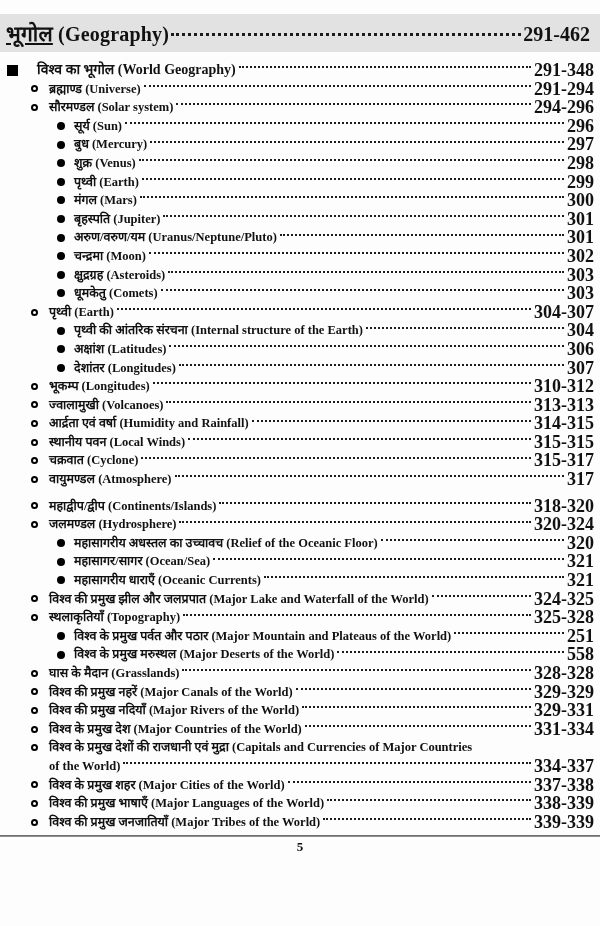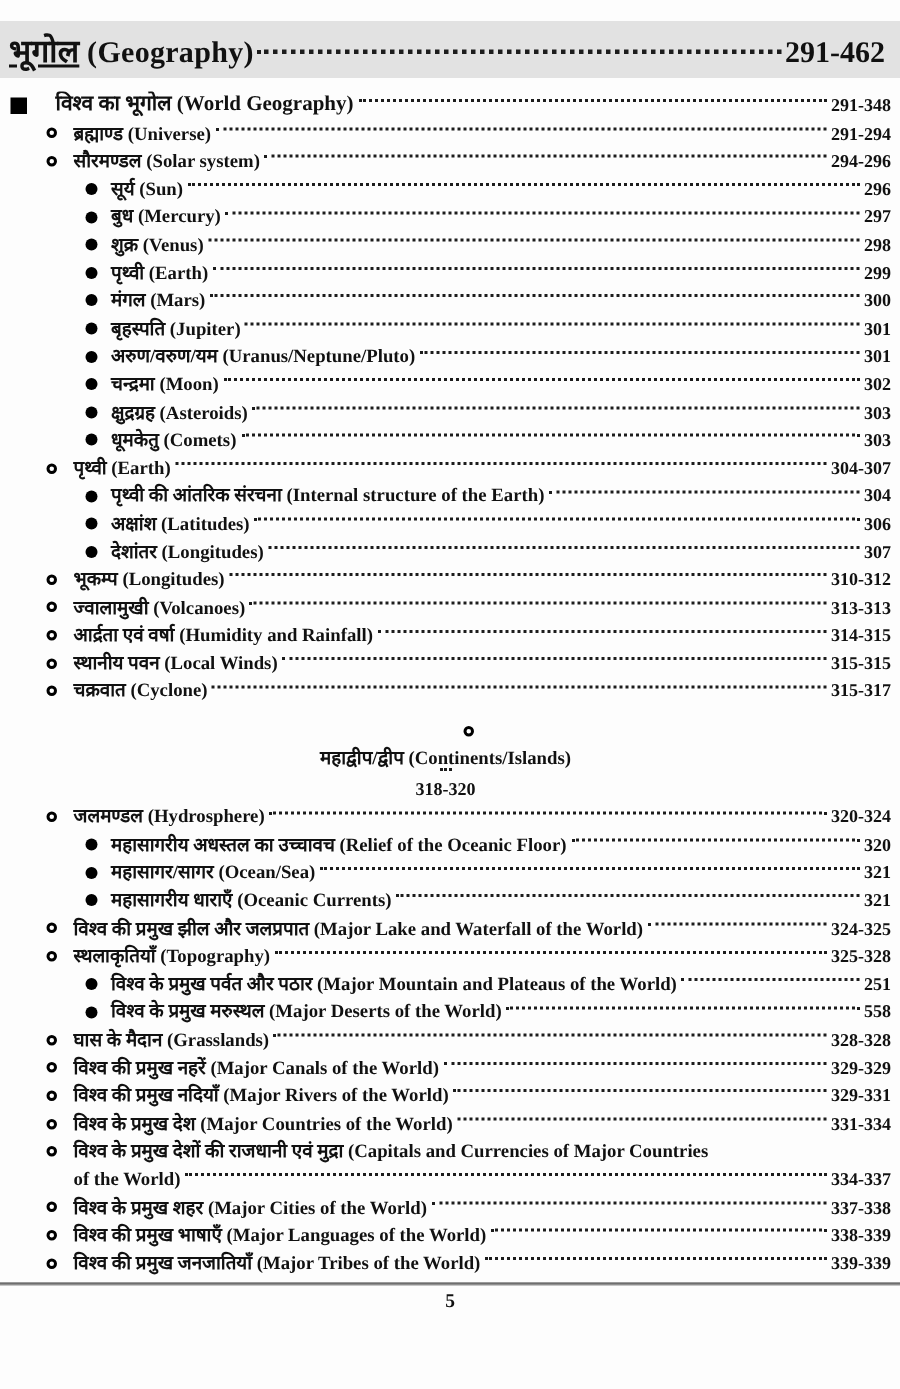--- a/index.html
+++ b/index.html
@@ -36,28 +36,28 @@
   .chapter-header .h-pages{white-space:nowrap;font-size:20px;}
 
   
   .toc{margin-top:9px;padding-right:6px;}
   .row{
     display:flex;align-items:center;
     min-height:18.6px;line-height:18.6px;
     font-size:12.5px;
     overflow:hidden;
   }
-  .row.gap{margin-top:8px;flex-direction:column;}
+  .row.gap{margin-top:8px;}
   .row .label{white-space:nowrap;flex:0 1 auto;}
   .row .leader{
     flex:1 1 0;min-width:8px;margin:0 3px;
     border-bottom:2px dotted #1c1c1c;
     transform:translateY(-3px);
   }
-  .row .pages{white-space:nowrap;font-size:12px;}
+  .row .pages{white-space:nowrap;font-size:18px;}
 
   .level-1{font-size:14px;}
   .level-1 .marker{flex:0 0 30px;margin-left:7px;}
   .level-2 .marker{flex:0 0 18px;margin-left:31px;}
   .level-3 .marker{flex:0 0 17px;margin-left:57px;}
   .marker{display:flex;align-items:center;}
   .marker i{display:inline-block;}
   .g-square{width:11px;height:11px;background:#000;}
   .g-circle{width:7px;height:7px;border:2.4px solid #000;border-radius:50%;background:#fff;}
   .g-dot{width:8px;height:8px;background:#000;border-radius:50%;}
@@ -251,20 +251,28 @@
         <span class="pages">315-315</span>
       </div>
       <div class="row level-2">
         <span class="marker">
           <i class="g-circle"></i>
         </span>
         <span class="label hi">चक्रवात (Cyclone)</span>
         <span class="leader"></span>
         <span class="pages">315-317</span>
       </div>
+      <div class="row level-2">
+        <span class="marker">
+          <i class="g-circle"></i>
+        </span>
+        <span class="label hi">वायुमण्डल (Atmosphere)</span>
+        <span class="leader"></span>
+        <span class="pages">317</span>
+      </div>
       <div class="row level-2 gap">
         <span class="marker">
           <i class="g-circle"></i>
         </span>
         <span class="label hi">महाद्वीप/द्वीप (Continents/Islands)</span>
         <span class="leader"></span>
         <span class="pages">318-320</span>
       </div>
       <div class="row level-2">
         <span class="marker">

